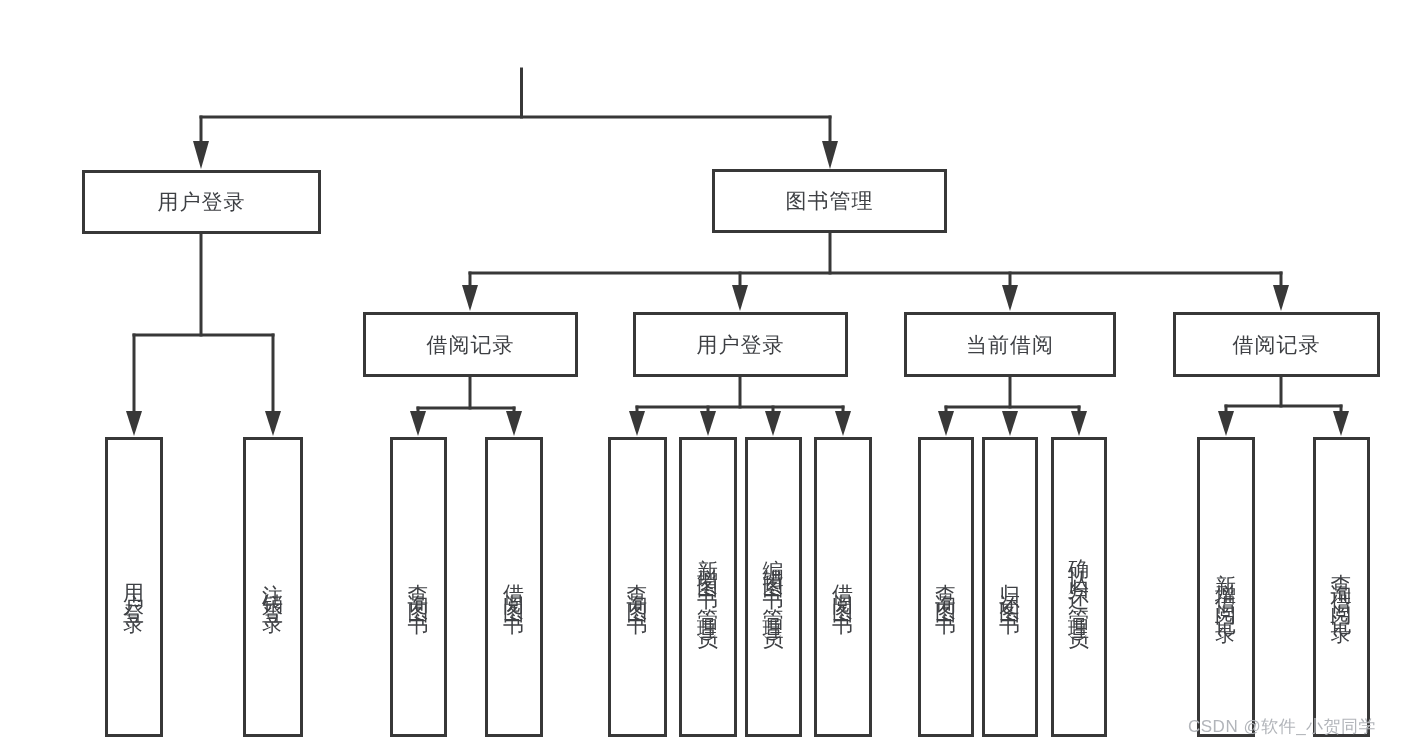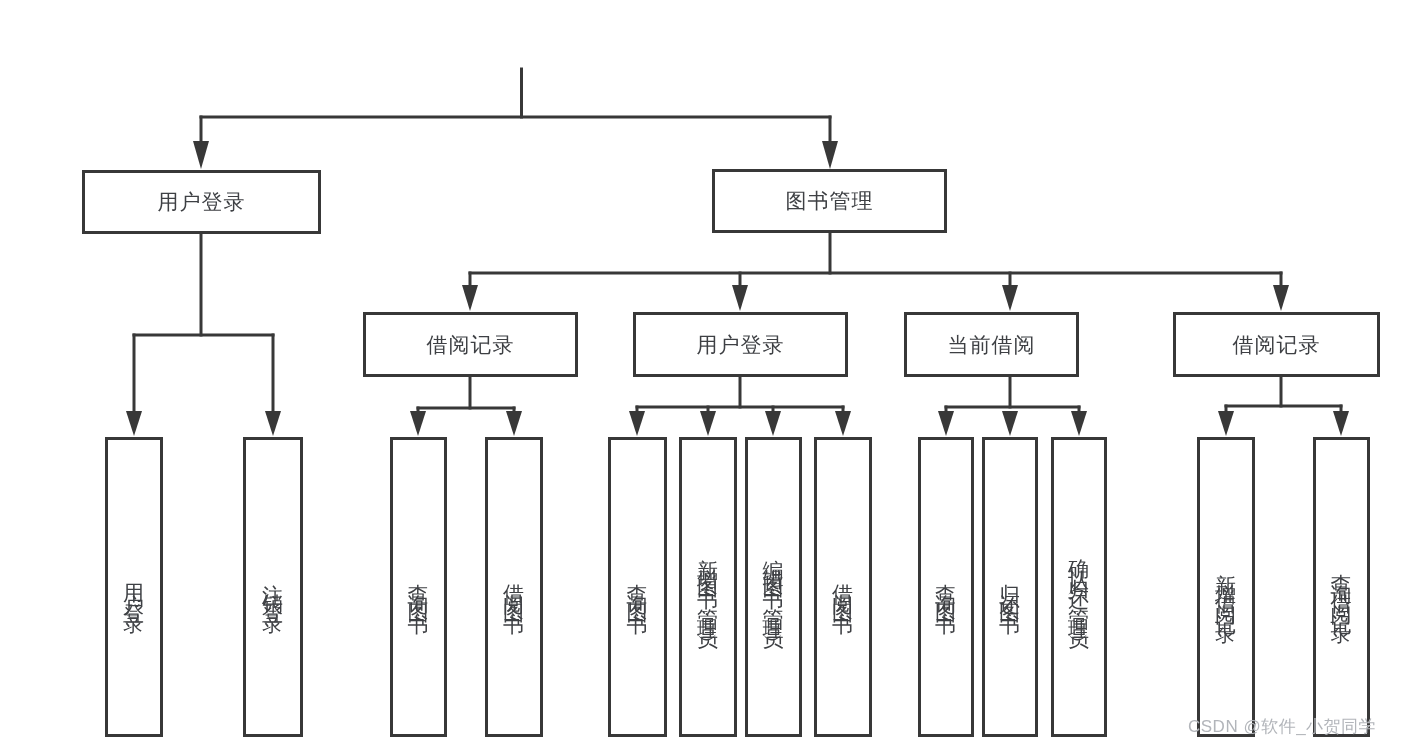--- a/index.html
+++ b/index.html
@@ -118,21 +118,21 @@
       <polygon points="1333,411 1349,411 1341,436"></polygon>
     </g>
   </svg>
 
 
   <div class="box h-box" style="left:82px; top:170px; width:239px; height:64px;">用户登录</div>
   <div class="box h-box" style="left:712px; top:169px; width:235px; height:64px;">图书管理</div>
 
   <div class="box h-box" style="left:363px; top:312px; width:215px; height:65px;">借阅记录</div>
   <div class="box h-box" style="left:633px; top:312px; width:215px; height:65px;">用户登录</div>
-  <div class="box h-box" style="left:904px; top:312px; width:175px; height:65px;">当前借阅</div>
+  <div class="box h-box" style="left:904px; top:312px; width:212px; height:65px;">当前借阅</div>
   <div class="box h-box" style="left:1173px; top:312px; width:207px; height:65px;">借阅记录</div>
 
   <div class="box v-box" style="left:105px; top:437px; width:58px; height:300px;">
       <span>用户登录</span>
     </div>
   <div class="box v-box" style="left:243px; top:437px; width:60px; height:300px;">
       <span>注销登录</span>
     </div>
 
   <div class="box v-box" style="left:390px; top:437px; width:57px; height:300px;">

